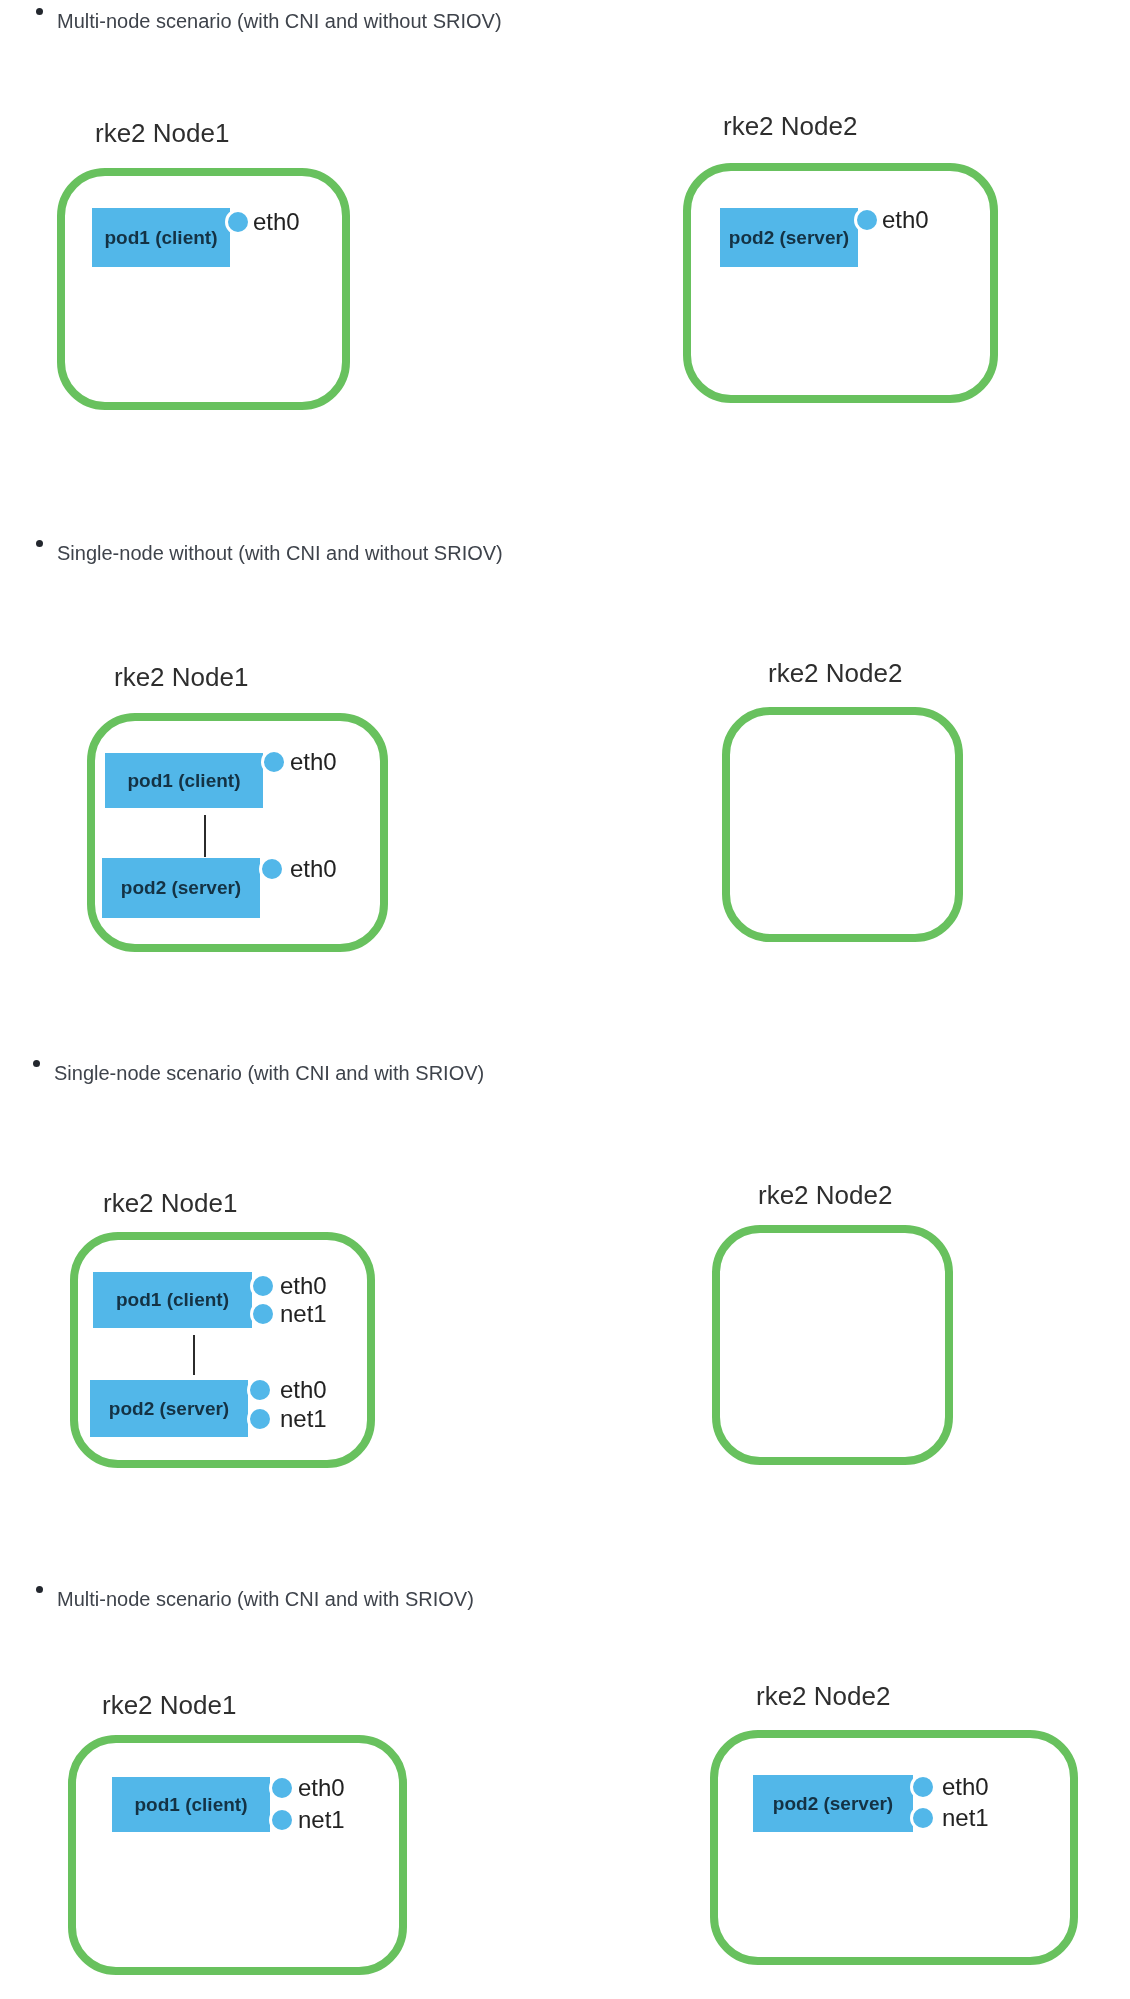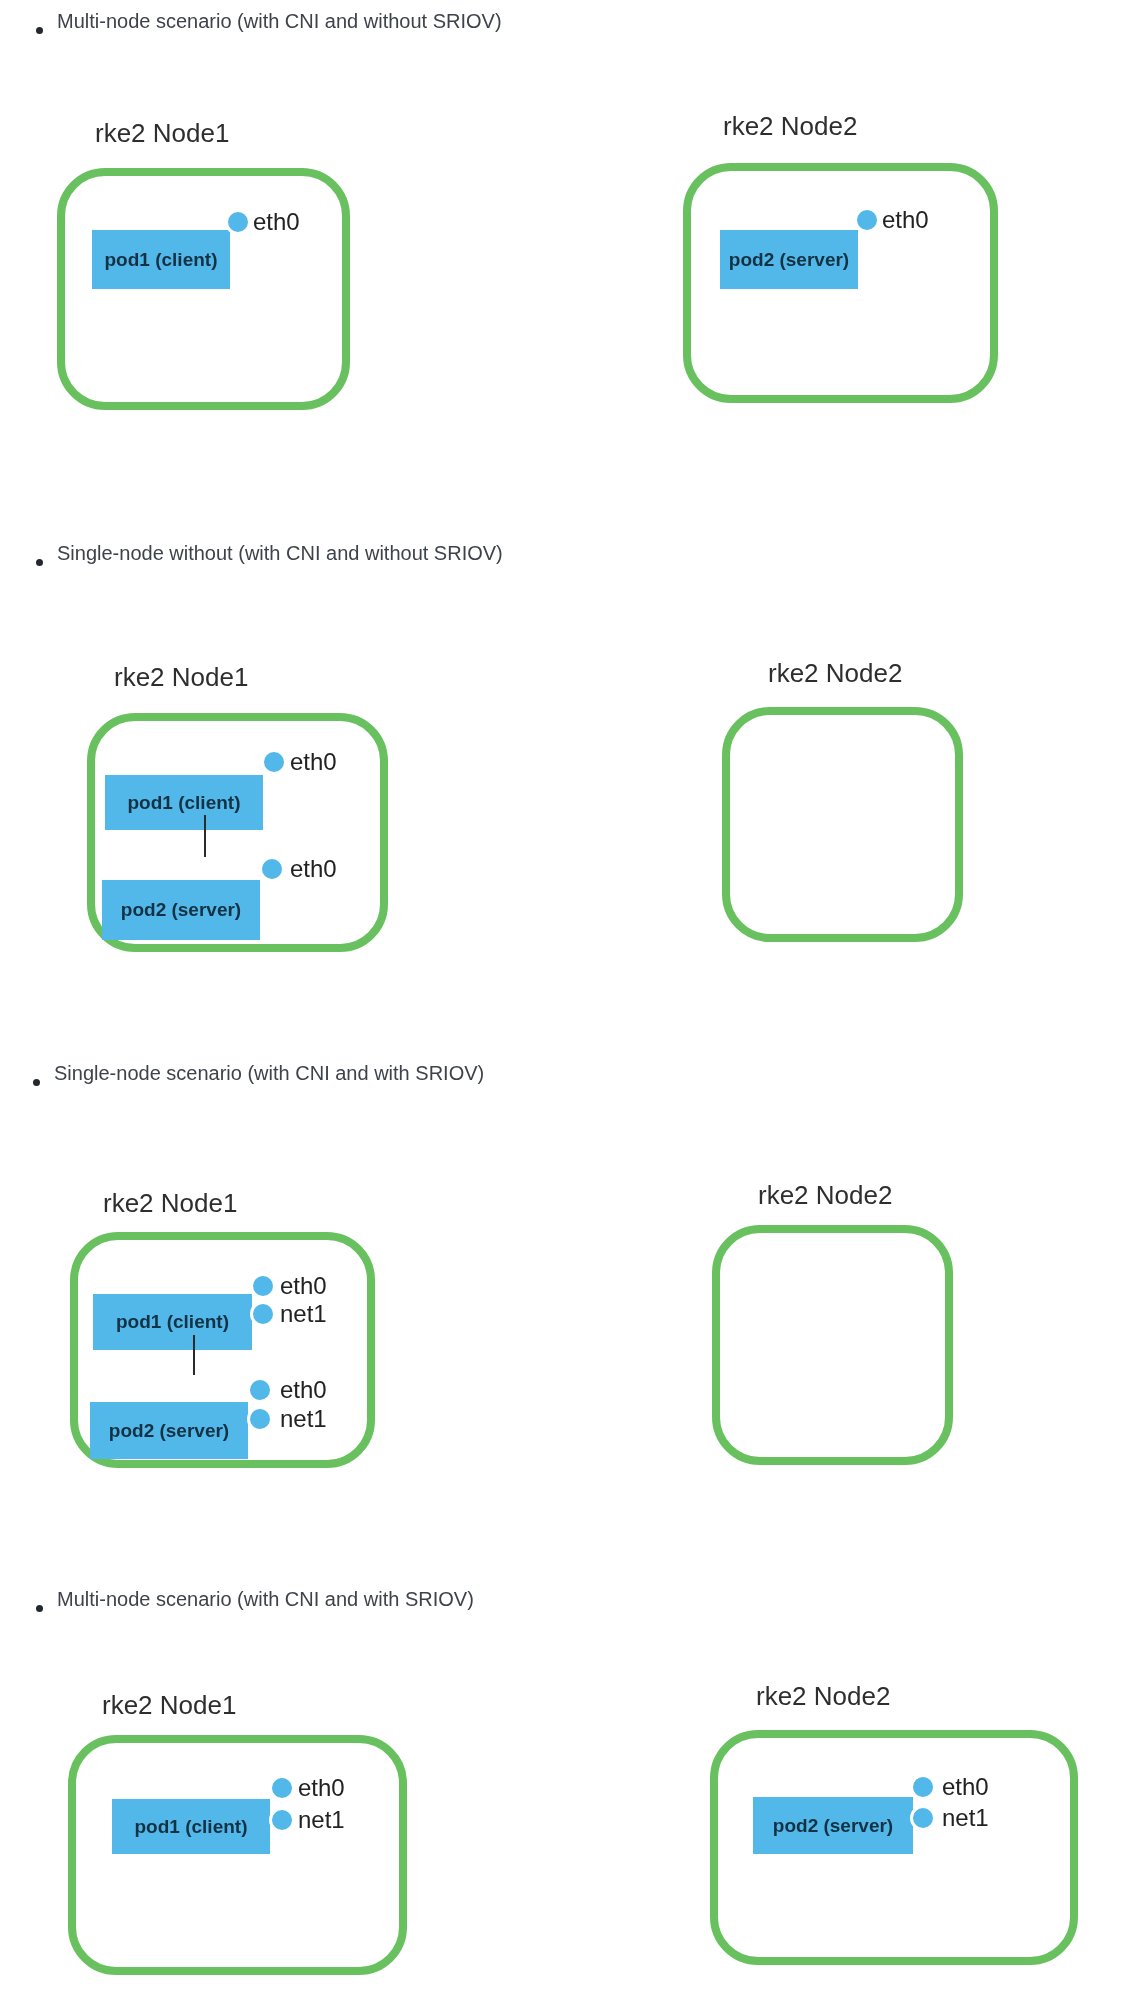--- a/index.html
+++ b/index.html
@@ -7,21 +7,21 @@
     position:relative;
     width:1130px;
     height:1999px;
     background:#fff;
     font-family:"Liberation Sans", sans-serif;
     overflow:hidden;
   }
   .abs{position:absolute;}
   .heading{
     display:flex;
-    align-items:flex-end;
+    align-items:flex-start;
     gap:14px;
     font-size:20px;
     line-height:26px;
     color:#3e434b;
     white-space:nowrap;
   }
   .heading .dot{
     width:7px;height:7px;
     border-radius:50%;
     background:#23272e;
@@ -42,21 +42,20 @@
   .pod{
     box-sizing:border-box;
     background:var(--pod-blue,#52b7e9);
     display:flex;
     align-items:center;
     justify-content:center;
     font-weight:bold;
     font-size:19px;
     color:#143244;
     white-space:nowrap;
-    margin-top:22px;
   }
   .port-dot{
     width:20px;height:20px;
     border-radius:50%;
     background:var(--pod-blue,#52b7e9);
     border:3px solid #fff;
   }
   .port-label{
     font-size:24px;
     line-height:26px;

